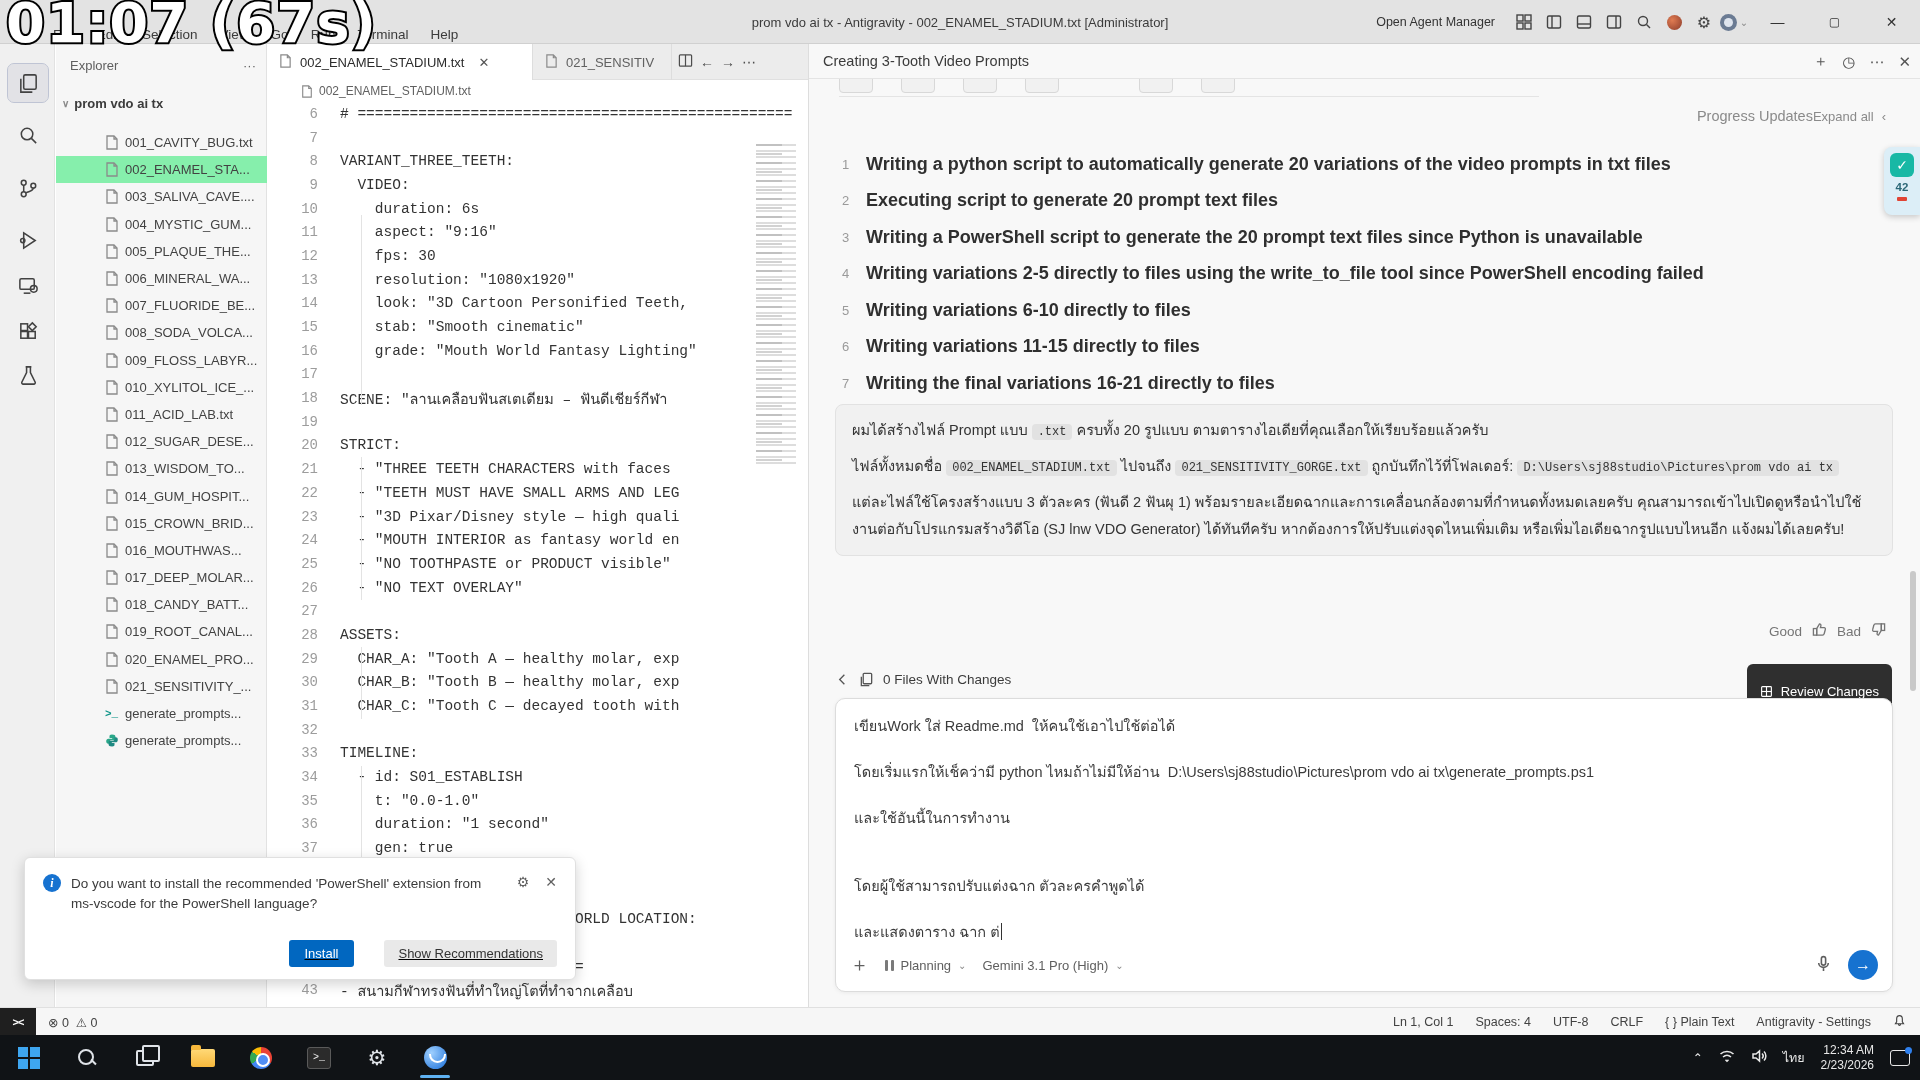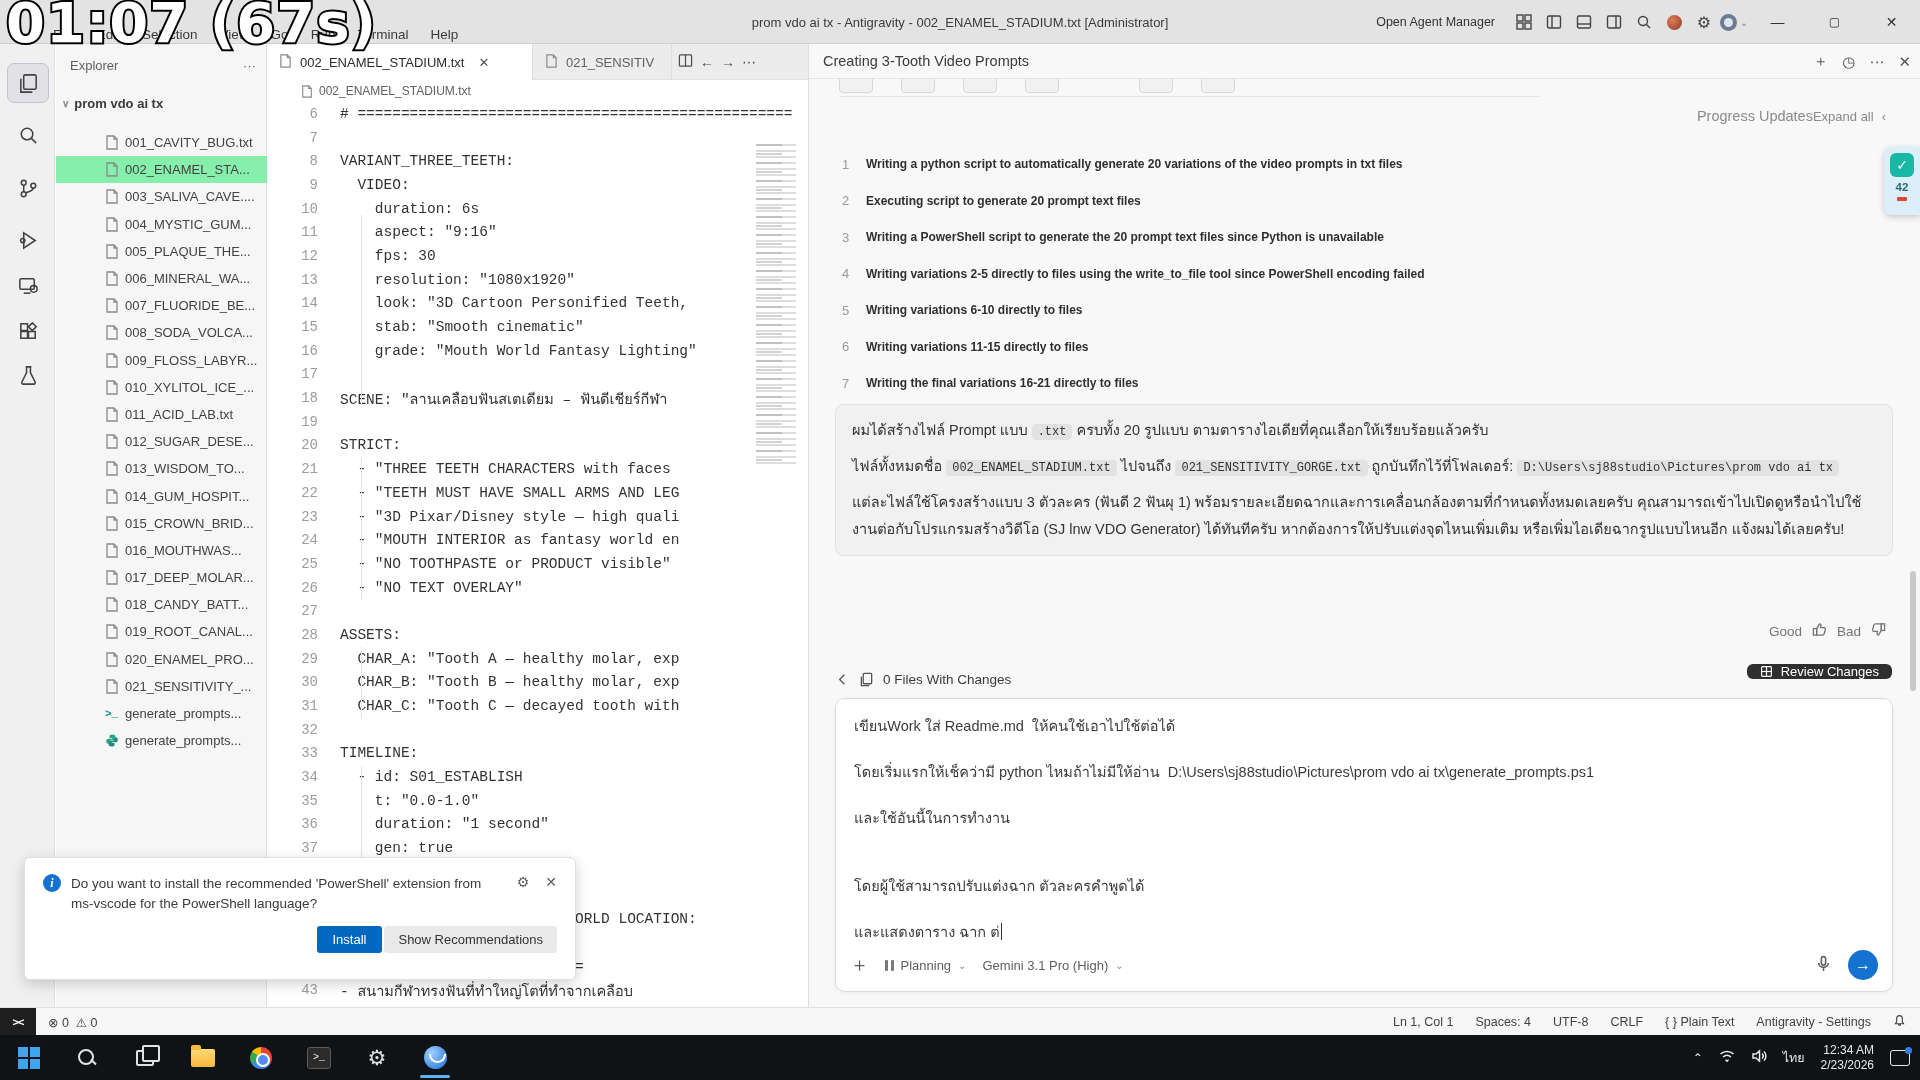--- a/index.html
+++ b/index.html
@@ -76,34 +76,34 @@
   .chips-row { position:absolute; left:30px; top:35px; width:700px; height:18px; overflow:hidden; }
   .chip-ph { position:absolute; top:-8px; width:34px; height:22px; border:1px solid #d8d8d8; border-radius:4px; background:#f1f1f1; }
   .chips-row .brd { position:absolute; left:-30px; right:-1052px; top:17px; height:1px; background:#e4e4e4; }
 
   .prog-title-row { position:absolute; left:33px; right:34px; top:64px; display:flex; justify-content:flex-end; align-items:center; }
   .prog-title { font-size:14.5px; color:#8a8a8a; }
   .expand-all { font-size:13px; color:#8a8a8a; display:flex; gap:8px; align-items:center; }
   .progress { position:absolute; left:33px; top:102px; width:1000px; }
   .prog-item { height:36.5px; display:flex; align-items:center; gap:14px; }
   .prog-n { width:10px; font-size:13px; color:#9a9a9a; }
-  .prog-t { font-size:12px; font-weight:700; color:#2f2f2f; white-space:nowrap; }
+  .prog-t { font-size:18px; font-weight:700; color:#2f2f2f; white-space:nowrap; }
 
   .response { position:absolute; left:26px; top:360px; width:1058px; background:#f1f1f1; border:1px solid #e2e2e2; border-radius:8px; padding:12px 16px; }
   .response p { font-size:14.5px; color:#333; line-height:27px; margin-bottom:7px; }
   .response p:last-child { margin-bottom:0; }
   .chip { font-family:"Liberation Mono","DejaVu Sans Mono",monospace; font-size:12px; background:#e2e2e2; border-radius:4px; padding:1px 6px; color:#333; }
 
   .feedback { position:absolute; right:34px; top:578px; display:flex; align-items:center; gap:10px; font-size:13.5px; color:#757575; }
   .feedback svg { width:15px; height:15px; stroke:#757575; fill:none; stroke-width:1.4; }
 
   .files-bar { position:absolute; left:26px; right:28px; top:618px; height:34px; display:flex; align-items:center; }
   .files-bar .left { display:flex; align-items:center; gap:9px; font-size:13.5px; color:#3b3b3b; }
   .files-bar svg { width:15px; height:15px; stroke:#555; fill:none; stroke-width:1.4; }
-  .review-btn { position:absolute; right:0; top:2px; background:#2f2f2f; color:#fff; font-size:13px; border-radius:6px; padding:0 13px; display:flex; align-items:center; gap:8px; }
+  .review-btn { position:absolute; right:0; top:2px; background:#2f2f2f; color:#fff; font-size:13px; border-radius:6px; padding:20px 13px; display:flex; align-items:center; gap:8px; }
   .review-btn svg { width:13px; height:13px; stroke:#fff; fill:none; stroke-width:1.4; }
 
   .input-box { position:absolute; left:26px; top:654px; width:1058px; height:294px; background:#fff; border:1px solid #dcdcdc; border-radius:10px; box-shadow:0 1px 4px rgba(0,0,0,.06); padding:16px 18px; }
   .input-box p { font-size:14.5px; color:#3b3b3b; line-height:22px; margin-bottom:24px; white-space:pre-wrap; }
   .input-box p.blank { margin-bottom:0; }
   .caret { display:inline-block; width:1.5px; height:17px; background:#333; vertical-align:-3px; margin-left:1px; }
   .in-ctl { position:absolute; left:14px; right:14px; bottom:10px; height:32px; display:flex; align-items:center; gap:16px; color:#5f5f5f; }
   .plus { font-size:19px; color:#5f5f5f; }
   .mode { display:flex; align-items:center; gap:7px; font-size:13px; color:#5f5f5f; }
   .pausebars { display:inline-flex; gap:2.5px; } .pausebars i { width:3px; height:11px; background:#7a7a7a; border-radius:1px; }
@@ -112,21 +112,21 @@
   .mic svg { width:17px; height:17px; stroke:#5f5f5f; fill:none; stroke-width:1.5; }
   .send { width:30px; height:30px; border-radius:50%; background:#1672d0; color:#fff; display:flex; align-items:center; justify-content:center; font-size:16px; }
   .p-scroll { position:absolute; right:4px; top:527px; width:6px; height:120px; border-radius:3px; background:#c9c9c9; }
 
   
   .toast { position:absolute; left:24px; top:857px; width:552px; height:123px; background:#ffffff; border:1px solid #e0e0e0; border-radius:6px; box-shadow:0 4px 14px rgba(0,0,0,.18); z-index:60; padding:16px 18px; }
   .toast-row { display:flex; gap:10px; }
   .info-ic { width:18px; height:18px; border-radius:50%; background:#1672d0; color:#fff; font-size:12px; font-weight:700; display:flex; align-items:center; justify-content:center; flex:0 0 18px; font-family:"Liberation Serif",serif; font-style:italic; }
   .toast-text { font-size:13.5px; color:#3b3b3b; line-height:20px; width:420px; }
   .toast-icons { display:flex; gap:16px; color:#5f5f5f; font-size:14px; margin-left:auto; }
-  .toast-btns { position:absolute; right:18px; bottom:26px; display:flex; gap:2px; }
+  .toast-btns { position:absolute; right:18px; bottom:12px; display:flex; gap:30px;text-decoration:underline; }
   .btn-primary { background:#0167c0; color:#fff; font-size:13px; padding:6px 16px; border-radius:3px; }
   .btn-secondary { background:#e9e9e9; color:#333; font-size:13px; padding:6px 14px; border-radius:3px; }
 
   
   .widget42 { position:absolute; right:0; top:147px; width:36px; height:68px; background:#dceef7; border-radius:8px 0 0 8px; z-index:70; display:flex; flex-direction:column; align-items:center; padding-top:6px; gap:4px; box-shadow:0 2px 6px rgba(0,0,0,.2); }
   .w-check { width:24px; height:24px; border-radius:6px; background:#18b8a5; color:#fff; font-size:14px; display:flex; align-items:center; justify-content:center; }
   .w-num { font-size:11.5px; color:#2b6777; font-weight:700; }
   .w-dot { width:10px; height:4px; background:#e04434; border-radius:1px; }
 
   

